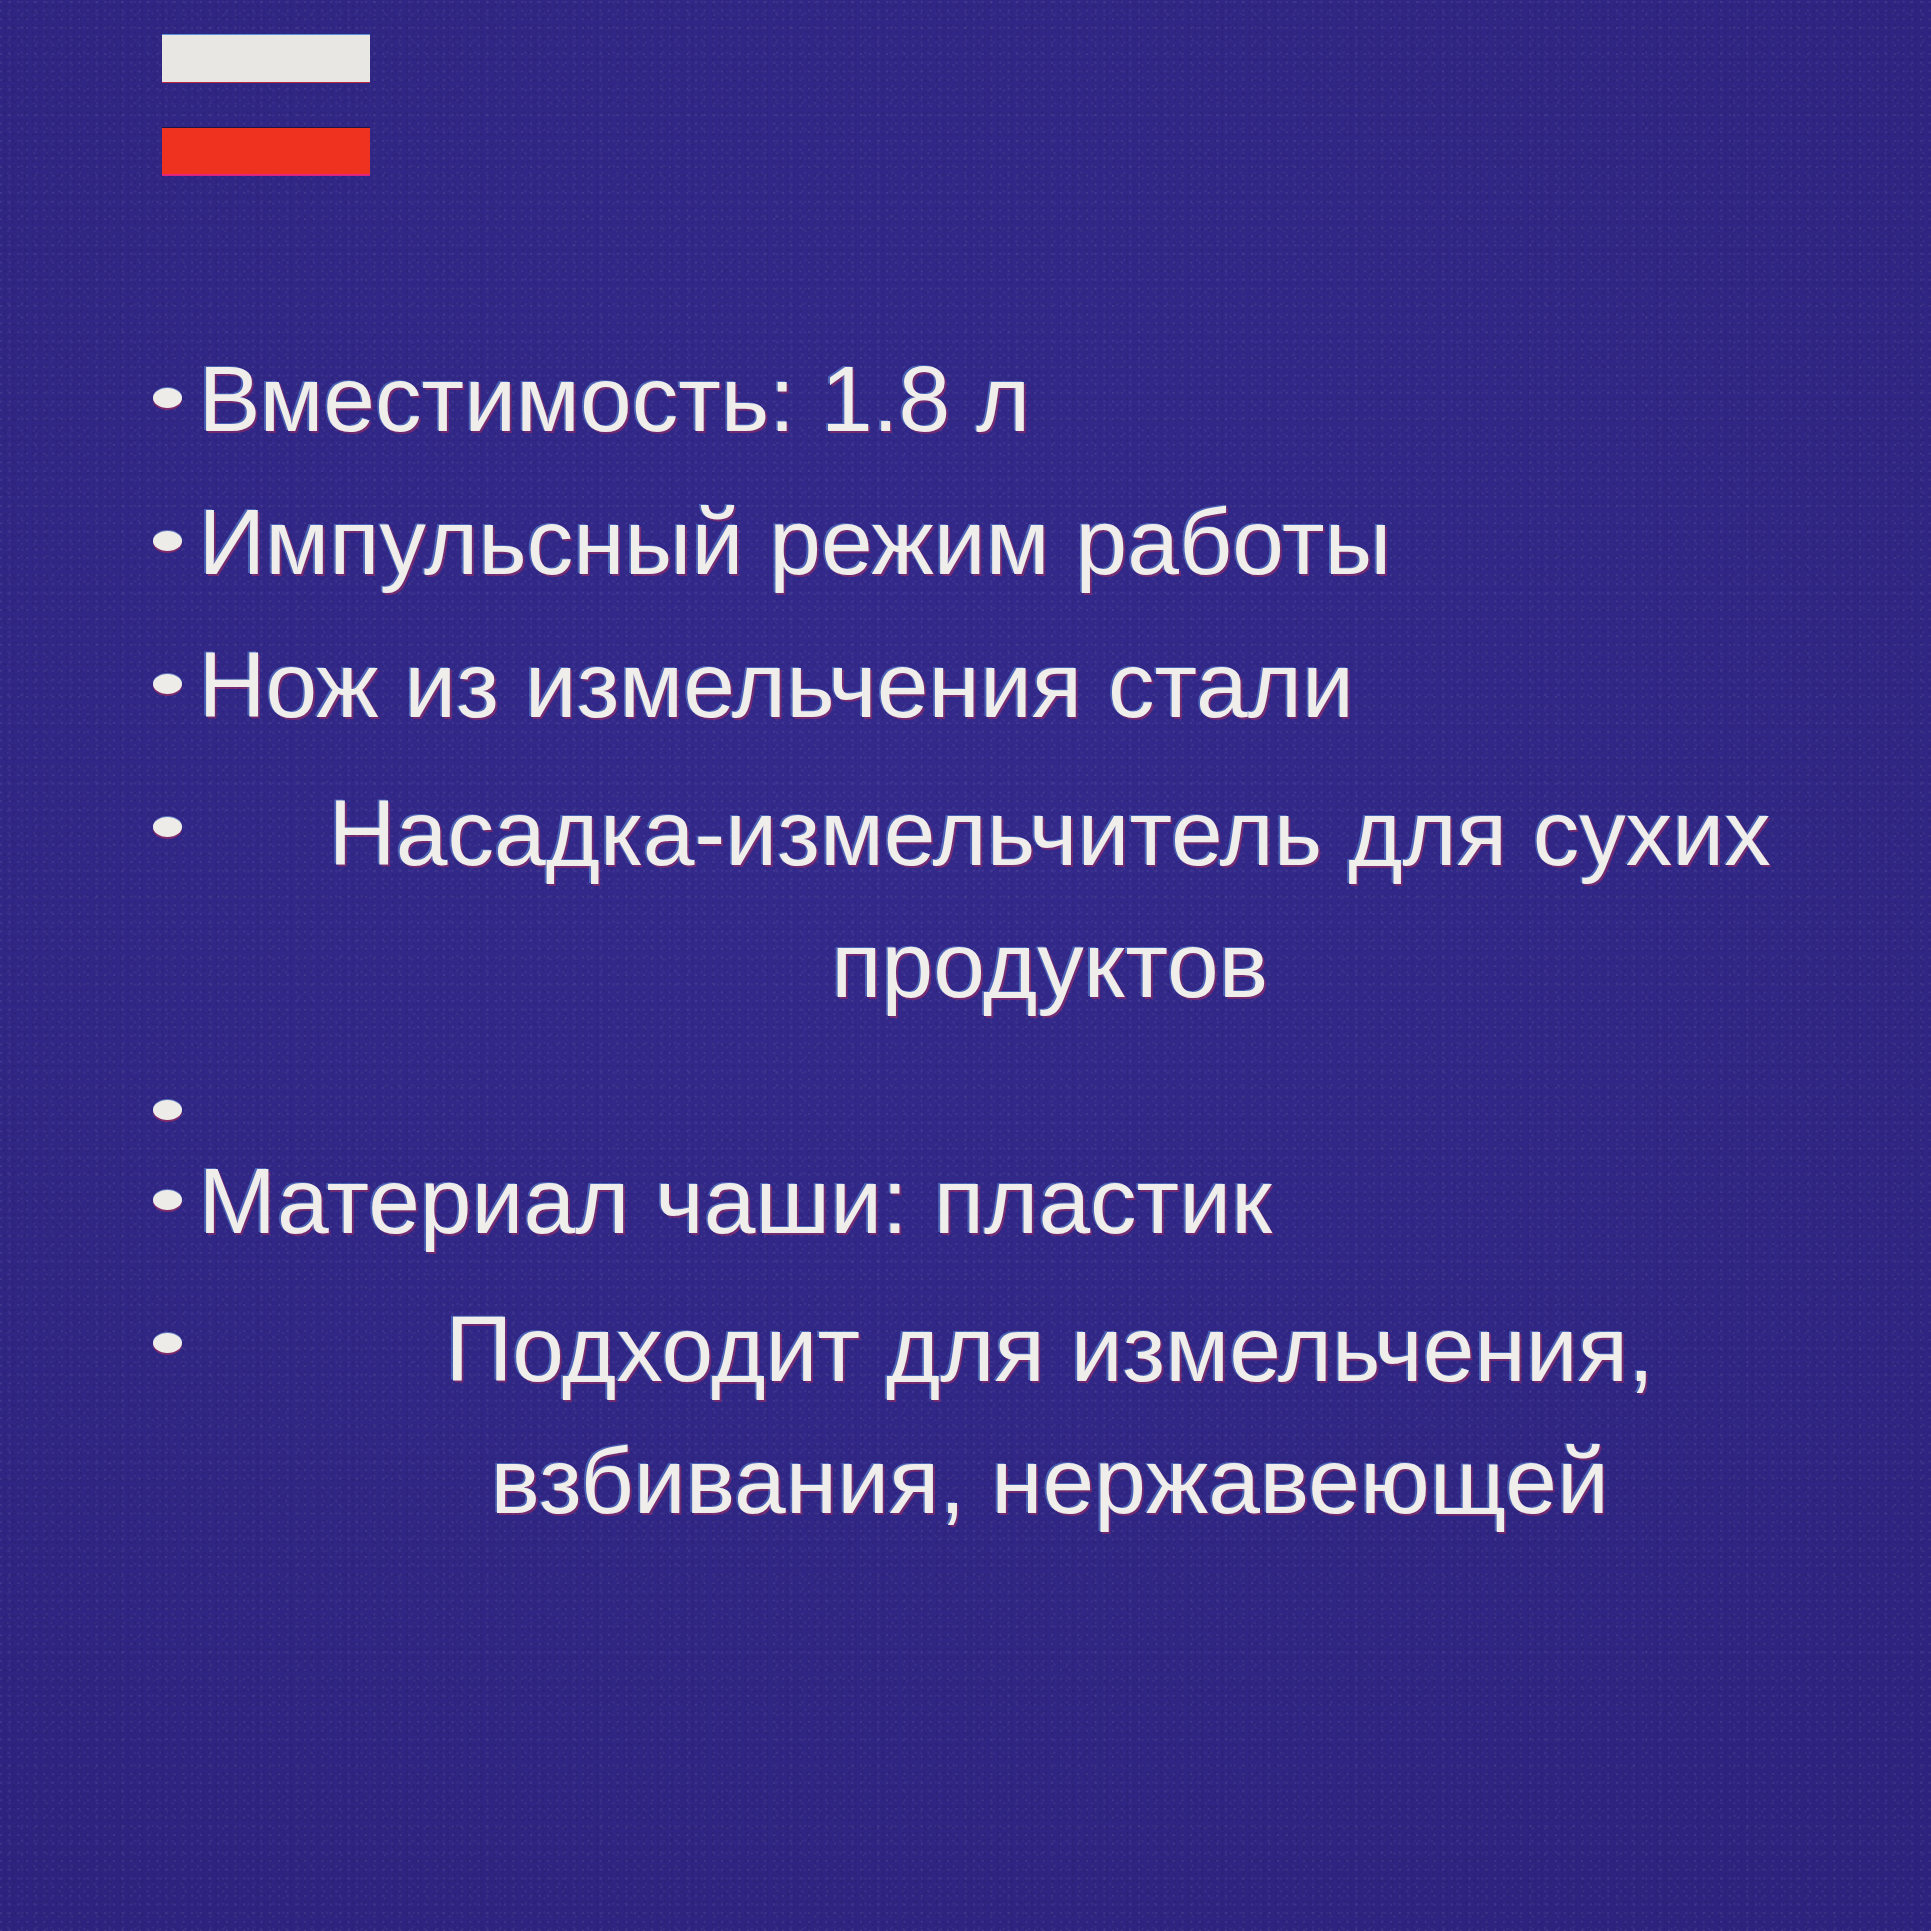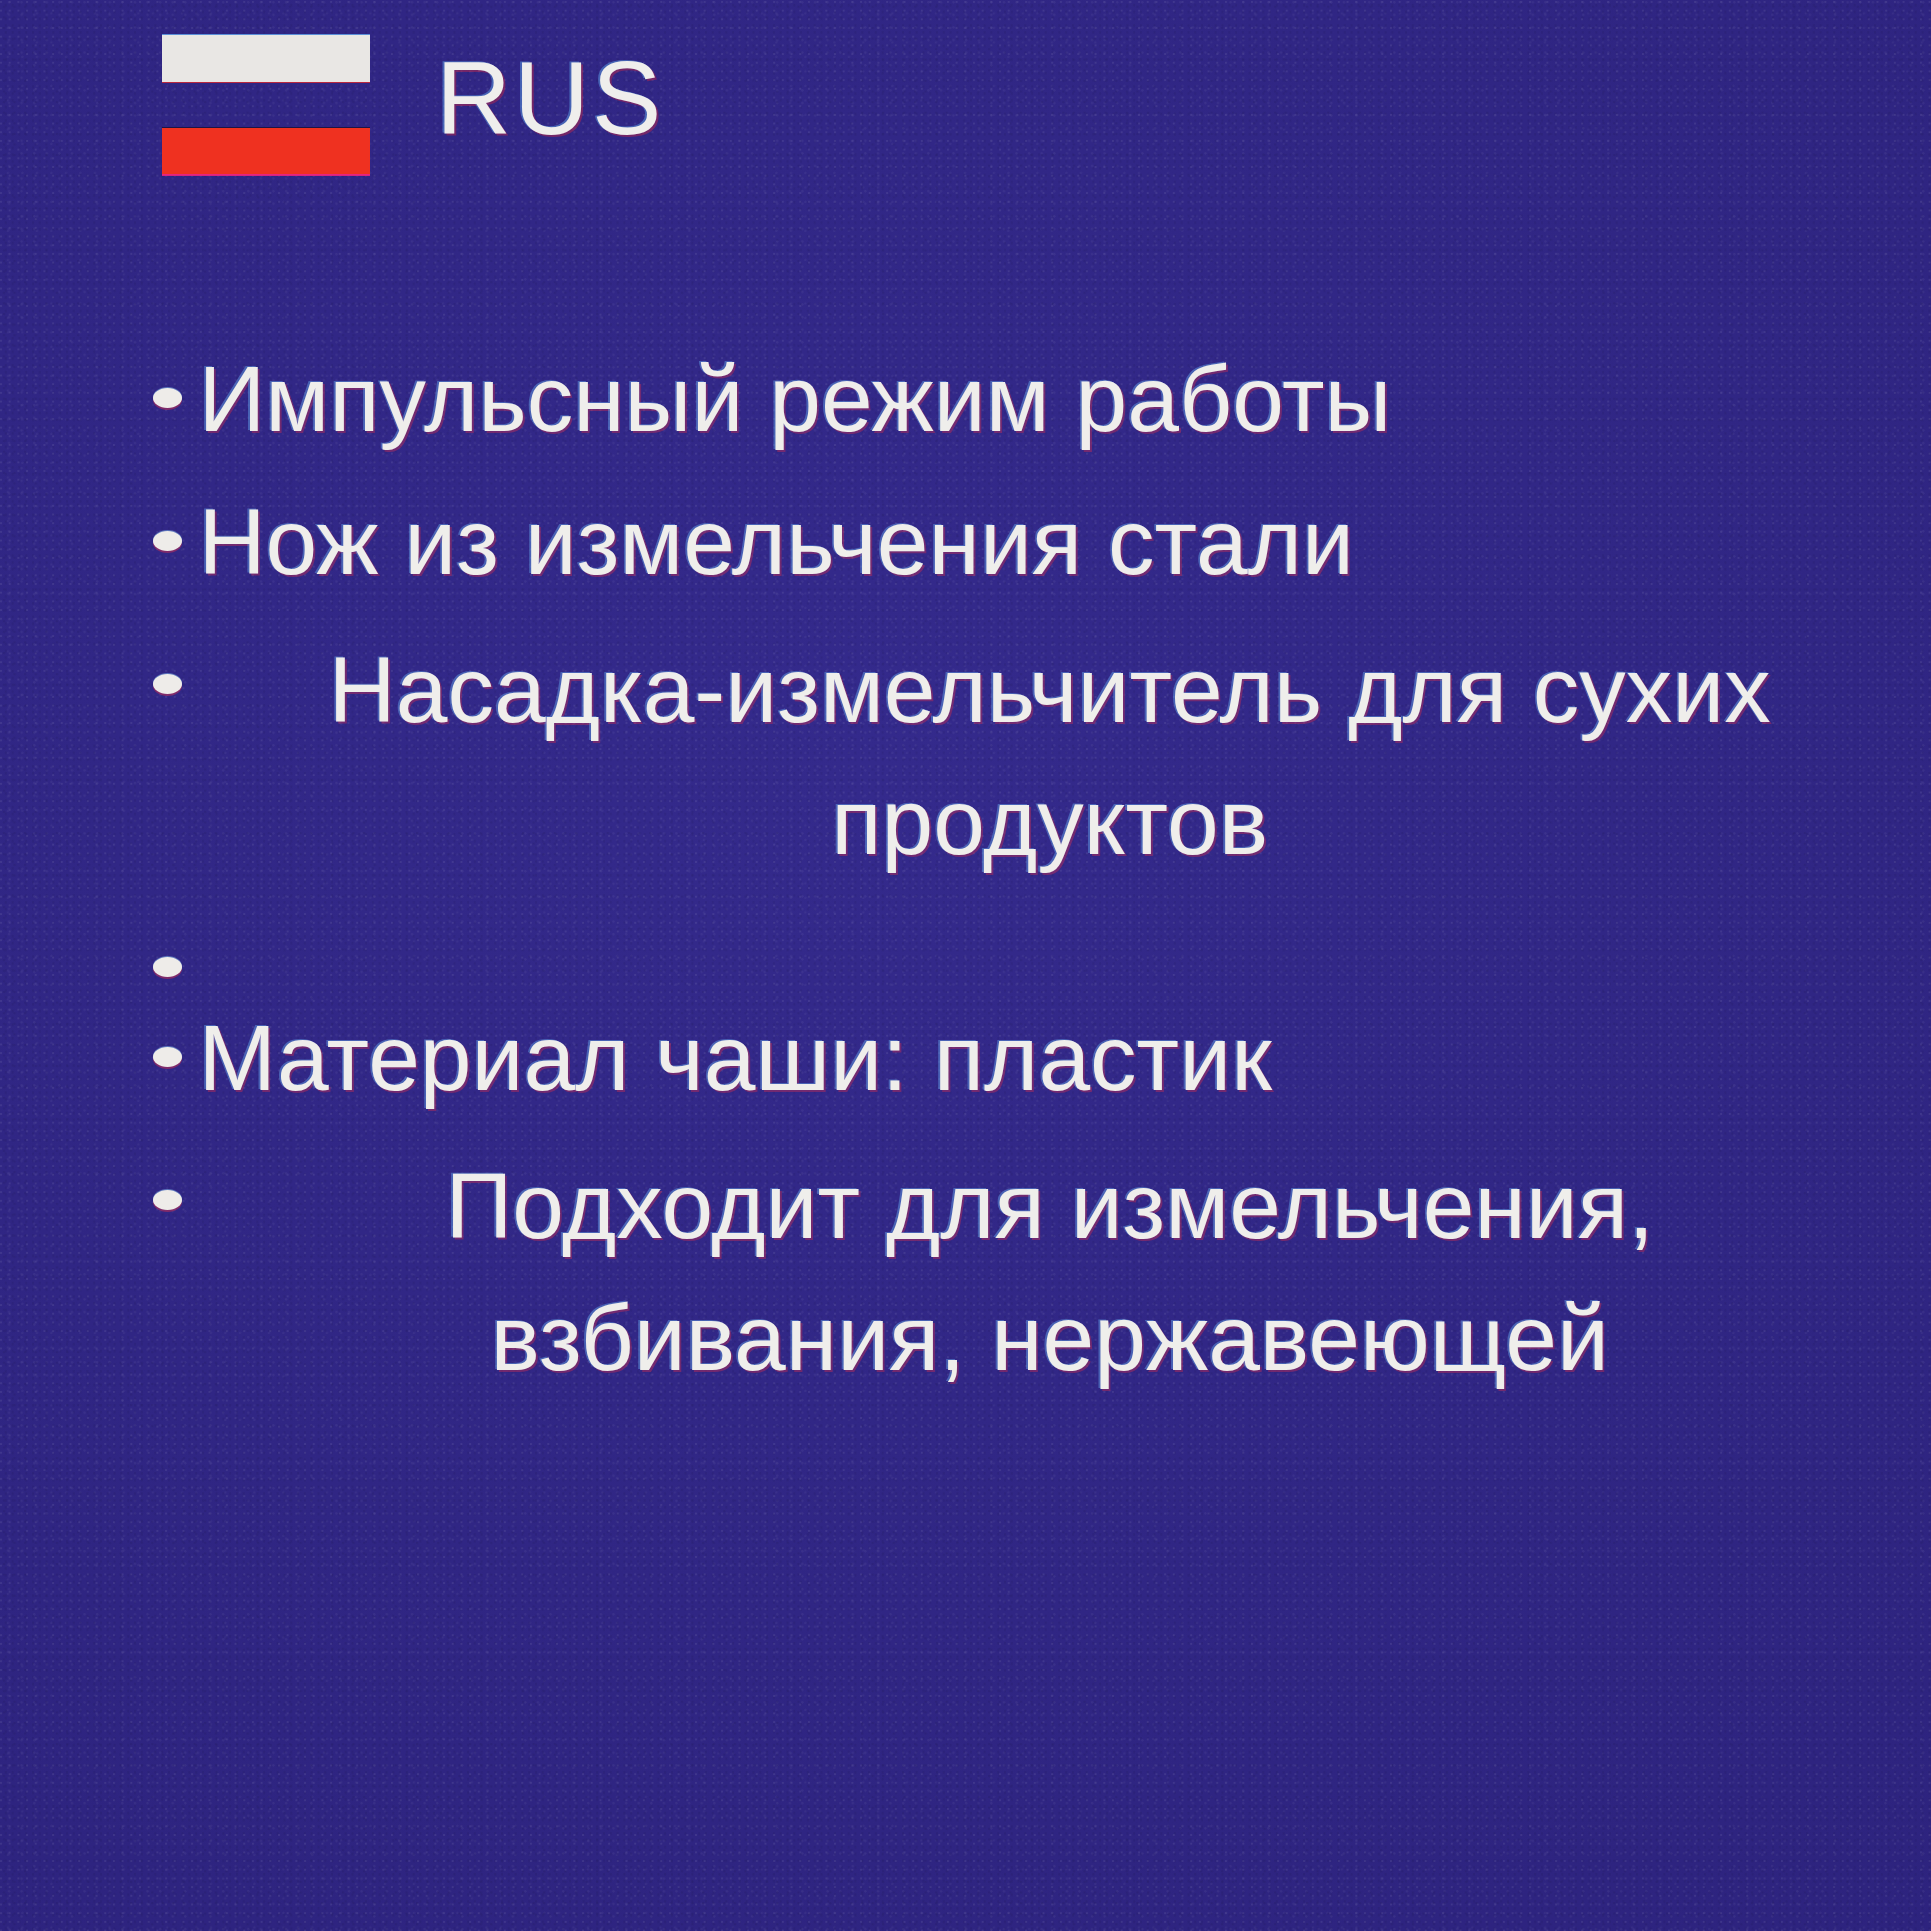--- a/index.html
+++ b/index.html
@@ -125,25 +125,28 @@
 <div class="panel">
 
   <div class="grain"></div>
 
   <div class="header">
     <div class="flag">
       <div class="stripe stripe-white"></div>
       <div class="stripe stripe-blue"></div>
       <div class="stripe stripe-red"></div>
     </div>
-    <div class="rus">RUS</div>
   </div>
 
   <div class="bullets">
 
+    <div class="bullet-row">
+      <div class="bullet-dot"></div>
+      <div class="bullet-text">Вместимость: 1.8 л</div>
+    </div>
 
     <div class="bullet-row">
       <div class="bullet-dot"></div>
       <div class="bullet-text">Импульсный режим работы</div>
     </div>
 
     <div class="bullet-row">
       <div class="bullet-dot"></div>
       <div class="bullet-text">Нож из измельчения стали</div>
     </div>

